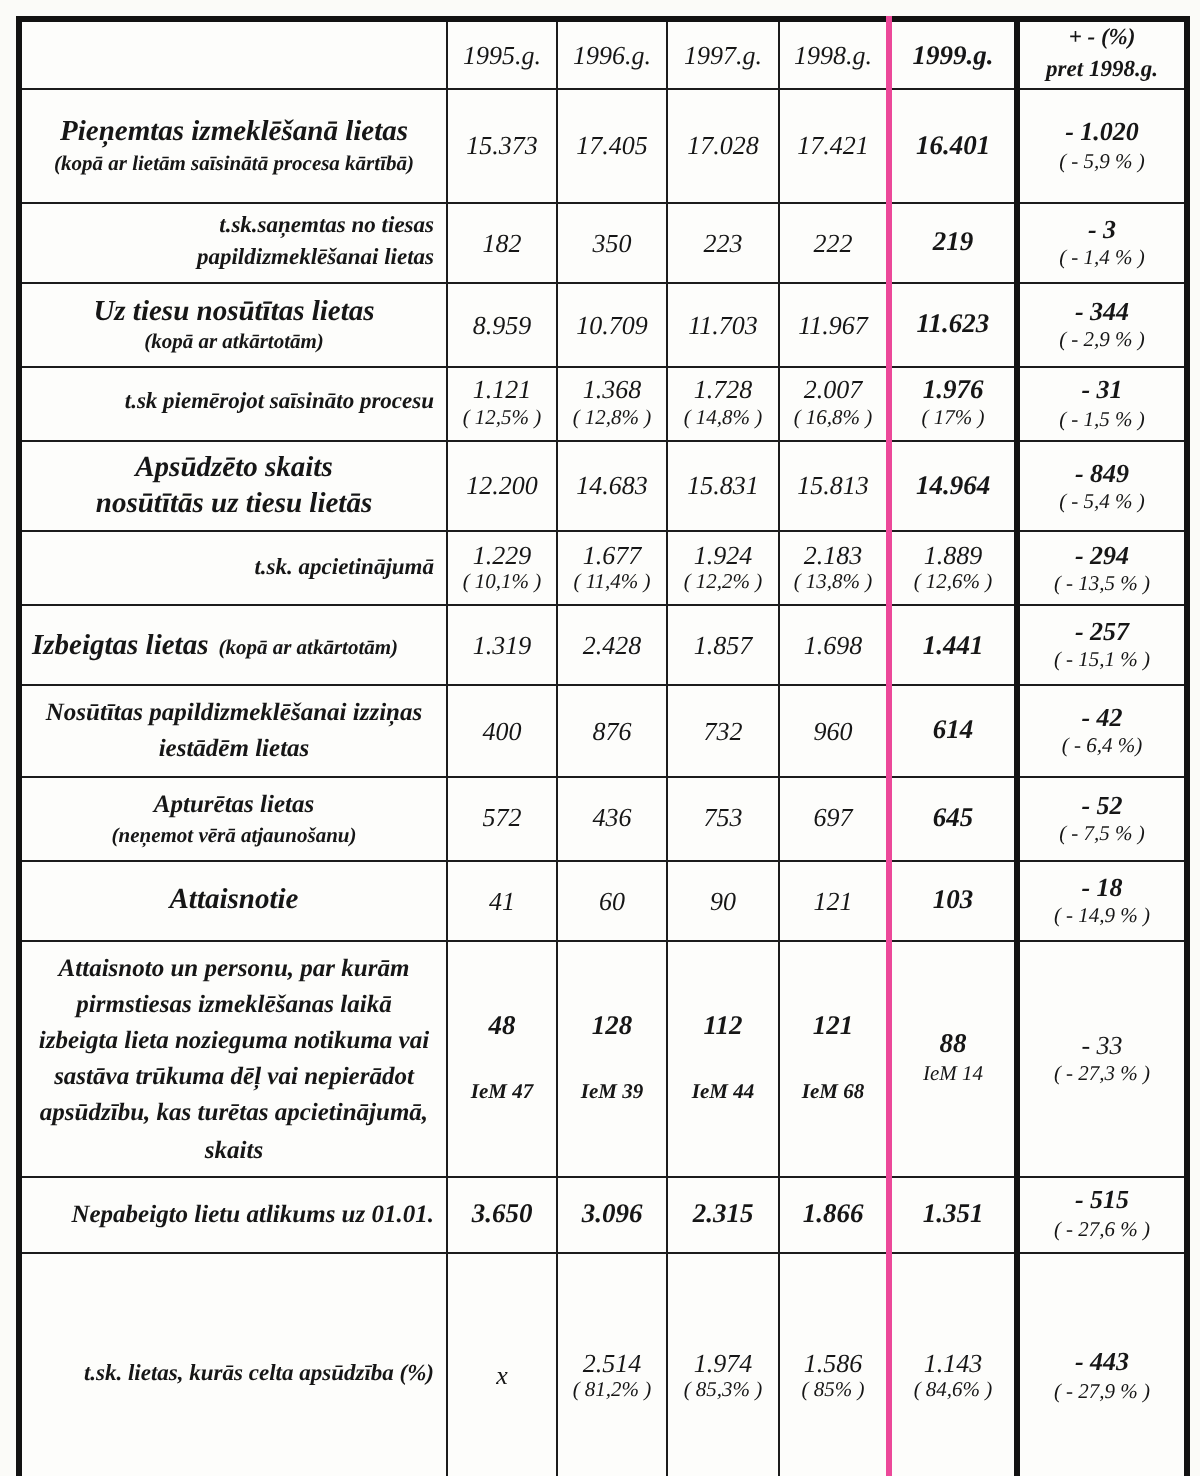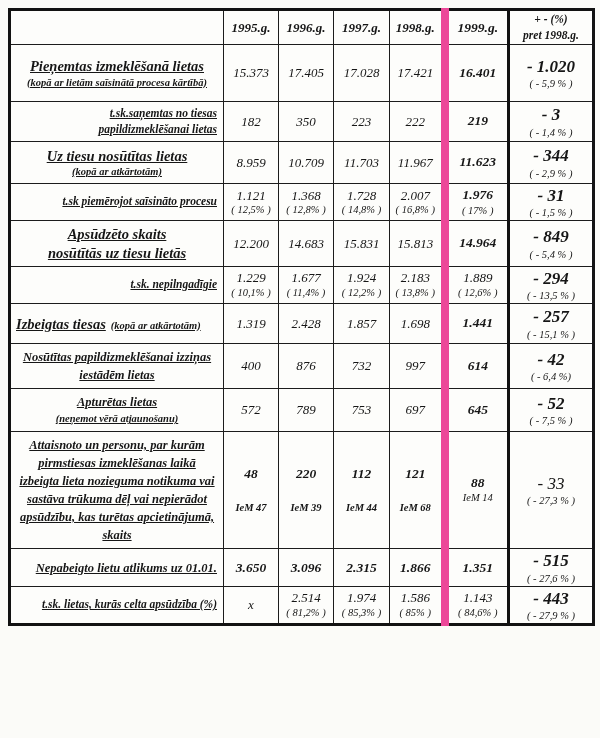--- a/index.html
+++ b/index.html
@@ -19,25 +19,25 @@
     background: #fdfdfb;
     font-style: italic;
   }
   td, th {
     border: 1.7px solid #1c1c1c;
     vertical-align: middle;
     padding: 1px 4px;
     font-weight: normal;
   }
   
-  .y99 { border-left: 8px solid #ec4899; border-right: 3px solid #121212; }
+  .y99 { border-left: 3px solid #ec4899; border-right: 3px solid #121212; }
 
   
   thead th { text-align: center; }
-  th.year { font-size: 13px; font-weight: bold; }
+  th.year { font-size: 13px; font-weight: normal; }
   th.year99 { font-size: 13.5px; font-weight: bold; }
   th.delta-h { font-size: 11.5px; font-weight: bold; line-height: 1.35; }
 
   
   thead tr { height: 32px; }
   tbody tr:nth-child(1)  { height: 57px; }
   tbody tr:nth-child(2)  { height: 36px; }
   tbody tr:nth-child(3)  { height: 42px; }
   tbody tr:nth-child(4)  { height: 37px; }
   tbody tr:nth-child(5)  { height: 41px; }
@@ -46,40 +46,40 @@
   tbody tr:nth-child(8)  { height: 37px; }
   tbody tr:nth-child(9)  { height: 40px; }
   tbody tr:nth-child(10) { height: 40px; }
   tbody tr:nth-child(11) { height: 35px; }
   tbody tr:nth-child(12) { height: 38px; }
   tbody tr:nth-child(13) { height: 125px; }
   tbody tr:nth-child(14) { height: 42px; }
   tbody tr:nth-child(15) { height: 38px; }
 
   
-  td.label-cell { padding: 4px 6px; font-weight: bold; line-height: 1.25; text-decoration: underline; }
+  td.label-cell { padding: 4px 6px; font-weight: bold; line-height: 1.25; }
   td.label-cell.align-center { text-align: center; }
   td.label-cell.align-right  { text-align: right; }
   td.label-cell.align-left   { text-align: left; padding-left: 5px; }
   td.label-cell.size-lg { font-size: 14.5px; }
   td.label-cell.size-md { font-size: 12.5px; line-height: 1.45; }
   td.label-cell.size-sm { font-size: 11.5px; line-height: 1.35; }
   .sublbl { font-size: 10.5px; font-weight: bold; }
   .sublbl.inline { margin-left: 5px; }
 
   
   td.val-cell { text-align: center; line-height: 1.2; }
   td.val-cell .v { font-size: 13px; }
   td.val-cell .v.b { font-weight: bold; font-size: 13.5px; }
   td.val-cell .vsub { font-size: 10.5px; margin-top: 1px; }
   td.val-cell .vsub.b { font-weight: bold; margin-top: 20px; }
 
   
   td.delta-cell { text-align: center; line-height: 1.25; }
-  td.delta-cell .dv { font-size: 17px; }
+  td.delta-cell .dv { font-size: 13px; }
   td.delta-cell .dv.b { font-weight: bold; }
   td.delta-cell .dp { font-size: 10.5px; text-align: center; }
 </style>
 </head>
 <body>
 
 <div class="page">
   <table class="stat">
     <colgroup>
       <col style="width:214px">
@@ -228,21 +228,21 @@
           <td class="val-cell y99">
             <div class="v b">14.964</div>
           </td>
           <td class="delta-cell">
             <div class="dv b">- 849</div>
             <div class="dp">( - 5,4 % )</div>
           </td>
         </tr>
         <tr>
           <td class="label-cell size-sm align-right">
-            <div class="lblline"><span>t.sk. nepilngadīgie</span></div>
+            <div class="lblline"><span>t.sk. apcietinājumā</span></div>
           </td>
           <td class="val-cell">
             <div class="v">1.229</div>
             <div class="vsub">( 10,1% )</div>
           </td>
           <td class="val-cell">
             <div class="v">1.677</div>
             <div class="vsub">( 11,4% )</div>
           </td>
           <td class="val-cell">
@@ -257,21 +257,21 @@
             <div class="v">1.889</div>
             <div class="vsub">( 12,6% )</div>
           </td>
           <td class="delta-cell">
             <div class="dv b">- 294</div>
             <div class="dp">( - 13,5 % )</div>
           </td>
         </tr>
         <tr>
           <td class="label-cell size-lg align-left">
-            <div class="lblline"><span>Izbeigtas tiesas</span><span class="sublbl inline">(kopā ar atkārtotām)</span></div>
+            <div class="lblline"><span>Izbeigtas lietas</span><span class="sublbl inline">(kopā ar atkārtotām)</span></div>
           </td>
           <td class="val-cell">
             <div class="v">1.319</div>
           </td>
           <td class="val-cell">
             <div class="v">2.428</div>
           </td>
           <td class="val-cell">
             <div class="v">1.857</div>
           </td>
@@ -293,65 +293,89 @@
           <td class="val-cell">
             <div class="v">400</div>
           </td>
           <td class="val-cell">
             <div class="v">876</div>
           </td>
           <td class="val-cell">
             <div class="v">732</div>
           </td>
           <td class="val-cell">
-            <div class="v">997</div>
+            <div class="v">960</div>
           </td>
           <td class="val-cell y99">
             <div class="v b">614</div>
           </td>
           <td class="delta-cell">
             <div class="dv b">- 42</div>
             <div class="dp">( - 6,4 %)</div>
           </td>
         </tr>
         <tr>
           <td class="label-cell size-md align-center">
             <div class="lblline"><span>Apturētas lietas</span></div>
             <div class="sublbl">(neņemot vērā atjaunošanu)</div>
           </td>
           <td class="val-cell">
             <div class="v">572</div>
           </td>
           <td class="val-cell">
-            <div class="v">789</div>
+            <div class="v">436</div>
           </td>
           <td class="val-cell">
             <div class="v">753</div>
           </td>
           <td class="val-cell">
             <div class="v">697</div>
           </td>
           <td class="val-cell y99">
             <div class="v b">645</div>
           </td>
           <td class="delta-cell">
             <div class="dv b">- 52</div>
             <div class="dp">( - 7,5 % )</div>
           </td>
         </tr>
         <tr>
+          <td class="label-cell size-lg align-center">
+            <div class="lblline"><span>Attaisnotie</span></div>
+          </td>
+          <td class="val-cell">
+            <div class="v">41</div>
+          </td>
+          <td class="val-cell">
+            <div class="v">60</div>
+          </td>
+          <td class="val-cell">
+            <div class="v">90</div>
+          </td>
+          <td class="val-cell">
+            <div class="v">121</div>
+          </td>
+          <td class="val-cell y99">
+            <div class="v b">103</div>
+          </td>
+          <td class="delta-cell">
+            <div class="dv b">- 18</div>
+            <div class="dp">( - 14,9 % )</div>
+          </td>
+        </tr>
+        <tr>
           <td class="label-cell size-md align-center">
             <div class="lblline"><span>Attaisnoto un personu, par kurām pirmstiesas izmeklēšanas laikā izbeigta lieta nozieguma notikuma vai sastāva trūkuma dēļ vai nepierādot apsūdzību, kas turētas apcietinājumā, skaits</span></div>
           </td>
           <td class="val-cell">
             <div class="v b">48</div>
             <div class="vsub b">IeM  47</div>
           </td>
           <td class="val-cell">
-            <div class="v b">220</div>
+            <div class="v b">128</div>
             <div class="vsub b">IeM  39</div>
           </td>
           <td class="val-cell">
             <div class="v b">112</div>
             <div class="vsub b">IeM  44</div>
           </td>
           <td class="val-cell">
             <div class="v b">121</div>
             <div class="vsub b">IeM  68</div>
           </td>

